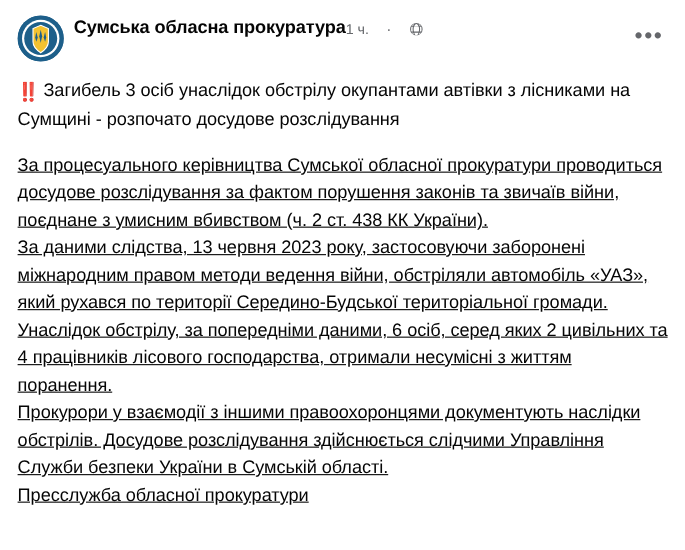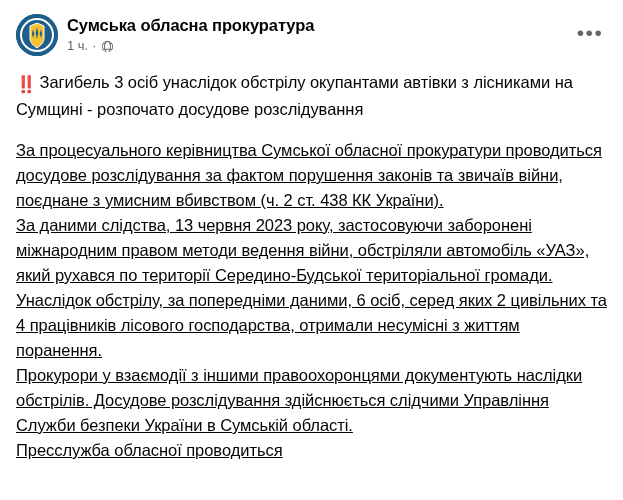--- a/index.html
+++ b/index.html
@@ -36,37 +36,36 @@
     flex: 0 0 42px;
     display: flex;
     align-items: center;
     justify-content: center;
     overflow: hidden;
     position: relative;
   }
   .avatar svg { display: block; }
   .header-text {
     display: flex;
-    flex-direction: column;
     justify-content: flex-start;
     padding-top: 1px;
     flex: 1 1 auto;
     min-width: 0;
   }
   .page-name {
     font-size: 16.5px;
     font-weight: bold;
     color: #050505;
     line-height: 20px;
     letter-spacing: -0.1px;
   }
   .meta-row {
     display: flex;
     align-items: center;
-    gap: 4px;
+    gap: 16px;
     margin-top: 3px;
     font-size: 13px;
     color: #65676b;
     line-height: 16px;
   }
   .meta-sep {
     color: #65676b;
     font-size: 13px;
   }
   .globe-icon svg { display: block; }
@@ -148,16 +147,16 @@
     <div class="more-btn">•••</div>
   </div>
 
   <div class="post-body">
     <div class="para headline">
       <span class="warn">‼️</span><span>Загибель 3 осіб унаслідок обстрілу окупантами автівки з лісниками на Сумщині - розпочато досудове розслідування</span>
     </div>
     <div class="para">За процесуального керівництва Сумської  обласної прокуратури проводиться досудове розслідування за фактом порушення законів та звичаїв війни, поєднане з умисним вбивством (ч. 2 ст. 438 КК України).</div>
     <div class="para">За даними слідства, 13 червня 2023 року, застосовуючи заборонені міжнародним правом методи ведення війни, обстріляли автомобіль «УАЗ», який рухався по території Середино-Будської територіальної громади. Унаслідок обстрілу, за попередніми даними, 6 осіб, серед яких 2 цивільних та 4 працівників лісового господарства, отримали несумісні з життям поранення.</div>
     <div class="para">Прокурори у взаємодії з іншими правоохоронцями документують наслідки обстрілів. Досудове розслідування здійснюється слідчими Управління Служби безпеки України в Сумській області.</div>
-    <div class="para para-gap">Пресслужба обласної проводиться</div>
+    <div class="para para-gap">Пресслужба обласної прокуратури</div>
   </div>
 
 </div>
 
 </body></html>

